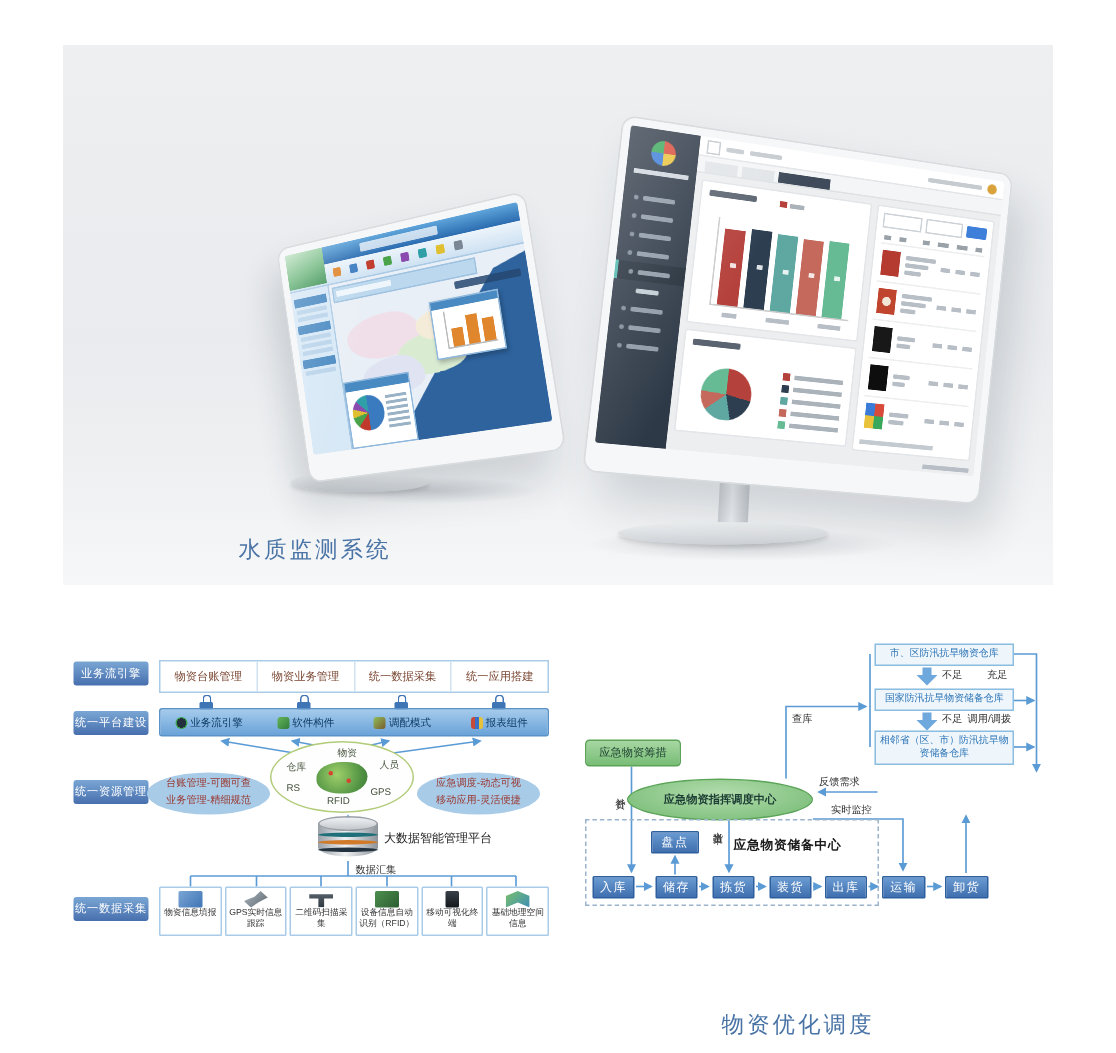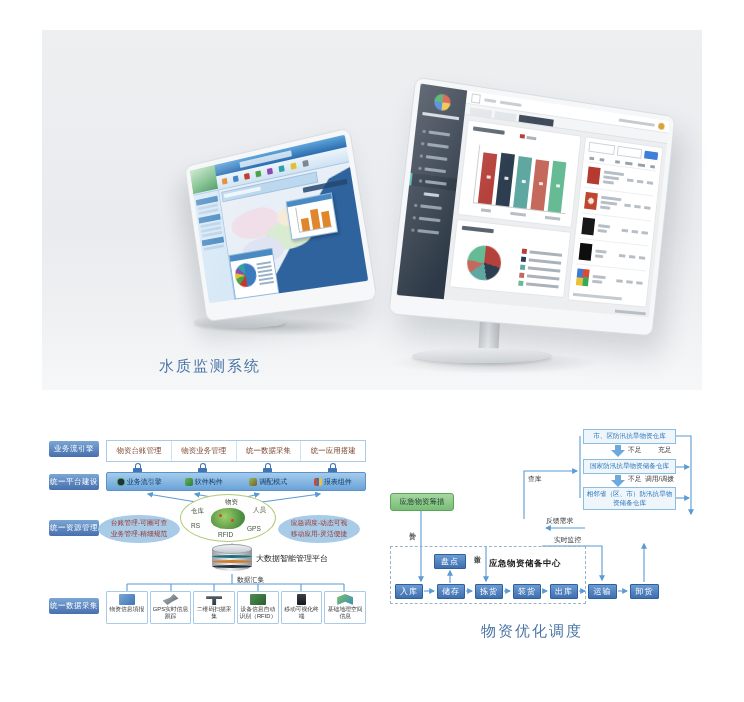--- a/index.html
+++ b/index.html
@@ -623,32 +623,33 @@
       </div>
     <span class="abs rlab" style="left:240px;top:27px;">不足</span>
     <span class="abs rlab" style="left:270px;top:27px;">充足</span>
     <span class="abs rlab" style="left:240px;top:56px;">不足</span>
     <span class="abs rlab" style="left:257px;top:56px;">调用/调拨</span>
     <span class="abs rlab" style="left:140px;top:56px;">查库</span>
     <span class="abs rlab" style="left:158px;top:98px;">反馈需求</span>
     <span class="abs rlab" style="left:166px;top:117px;">实时监控</span>
 
     <div class="abs gbox" style="left:2px;top:75px;width:64px;height:18px;">应急物资筹措</div>
+    <div class="abs gell" style="left:30px;top:101px;width:124px;height:28px;">应急物资指挥调度中心</div>
 
     <span class="abs vlab" style="left:19px;top:108px;">补货</span>
     <span class="abs vlab" style="left:84px;top:131px;">出货单</span>
 
     <div class="abs dashbox" style="left:2px;top:128px;width:196px;height:58px;"></div>
     <div class="abs flowbox" style="left:46px;top:136px;width:32px;">盘点</div>
     <span class="abs ctitle" style="left:101px;top:140px;">应急物资储备中心</span>
 
     <div class="abs flowbox" style="left:7px;top:166px;width:28px;">入库</div>
     <div class="abs flowbox" style="left:49px;top:166px;width:28px;">储存</div>
     <div class="abs flowbox" style="left:87px;top:166px;width:28px;">拣货</div>
     <div class="abs flowbox" style="left:125px;top:166px;width:28px;">装货</div>
     <div class="abs flowbox" style="left:162px;top:166px;width:28px;">出库</div>
     <div class="abs flowbox" style="left:200px;top:166px;width:29px;">运输</div>
     <div class="abs flowbox" style="left:242px;top:166px;width:29px;">卸货</div>
   </section>
 
-  <div class="caption" style="left:432px;top:622px;">物资优化调度</div>
+  <div class="caption" style="left:432px;top:674px;">物资优化调度</div>
 
 </div>
 
 </body></html>

